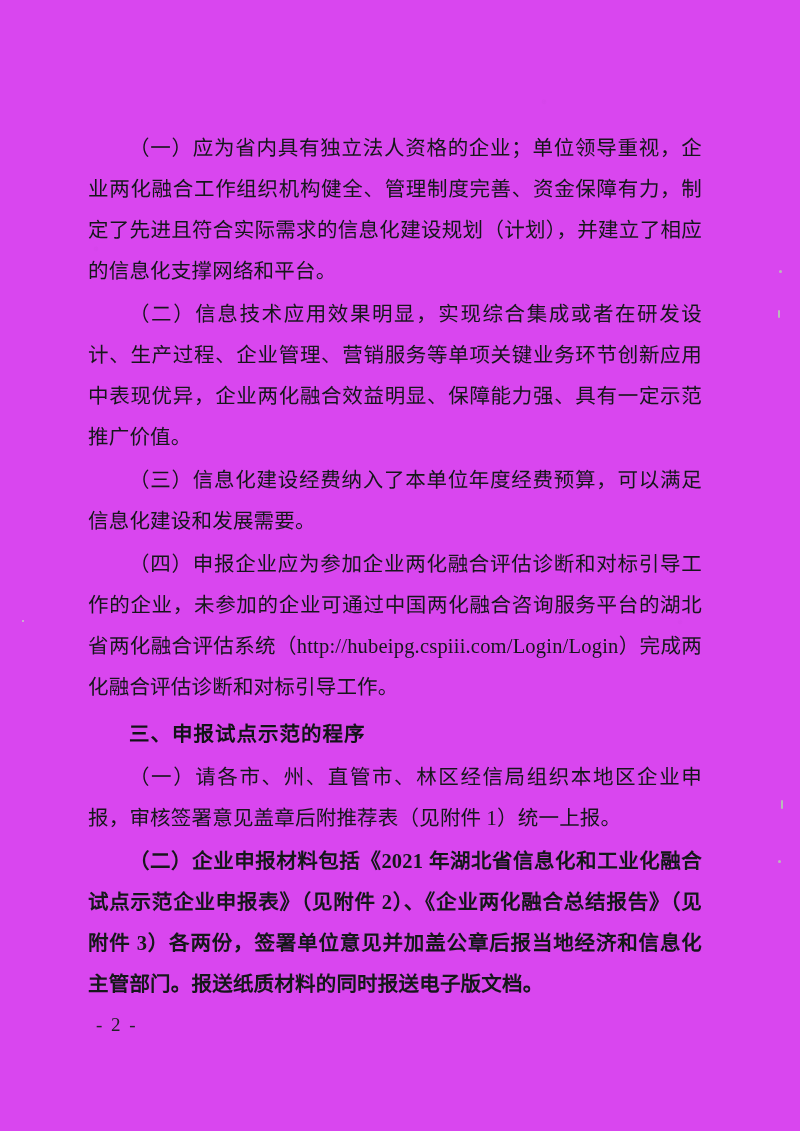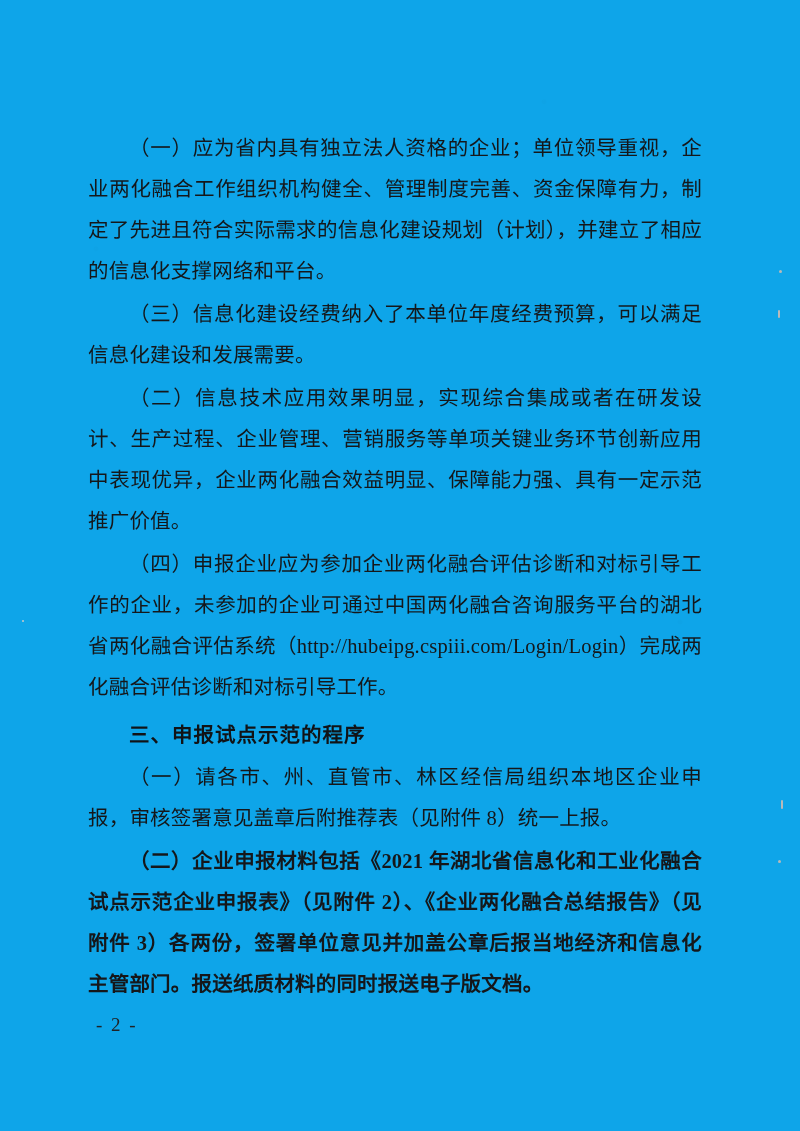--- a/index.html
+++ b/index.html
@@ -12,21 +12,21 @@
     width: 800px;
     height: 1131px;
     position: relative;
     overflow: hidden;
     font-family: "Liberation Serif", "DejaVu Serif", serif;
     color: #1d1d1d;
   }
   .page {
     position: absolute;
     inset: 0;
-    background: #0ea5e9;
+    background: #d946ef;
     padding: 14px;
   }
   .paper-texture {
     position: absolute;
     inset: 0;
     pointer-events: none;
     background:
       radial-gradient(circle at 12% 22%, rgba(0,0,0,0.012) 0 2px, rgba(0,0,0,0) 3px),
       radial-gradient(circle at 68% 9%, rgba(0,0,0,0.010) 0 2px, rgba(0,0,0,0) 3px),
       radial-gradient(circle at 85% 55%, rgba(0,0,0,0.010) 0 2px, rgba(0,0,0,0) 3px),
@@ -51,21 +51,21 @@
   p.para:last-child {
     margin-bottom: 0;
     font-weight: bold;
   }
   h2.heading {
     margin: 6px 0 2px 0;
     font-size: 20.5px;
     line-height: 41px;
     font-weight: bold;
     text-indent: 2em;
-    font-family: Liberation Sans, sans-serif;
+    font-family: Liberation Serif, serif;
     letter-spacing: 1px;
     color: #111316;
   }
   .page-number {
     position: absolute;
     left: 0;
     right: 0;
     top: 1014px;
     text-align: left;
     padding-left: 96px;
@@ -94,24 +94,24 @@
   <div class="paper-texture"></div>
 
   <span class="edge-mark m1"></span>
   <span class="edge-mark m2"></span>
   <span class="edge-mark m3"></span>
   <span class="edge-mark m4"></span>
   <span class="edge-mark m5"></span>
 
   <div class="content">
     <p class="para">（一）应为省内具有独立法人资格的企业；单位领导重视，企业两化融合工作组织机构健全、管理制度完善、资金保障有力，制定了先进且符合实际需求的信息化建设规划（计划），并建立了相应的信息化支撑网络和平台。</p>
+    <p class="para">（二）信息技术应用效果明显，实现综合集成或者在研发设计、生产过程、企业管理、营销服务等单项关键业务环节创新应用中表现优异，企业两化融合效益明显、保障能力强、具有一定示范推广价值。</p>
     <p class="para">（三）信息化建设经费纳入了本单位年度经费预算，可以满足信息化建设和发展需要。</p>
-    <p class="para">（二）信息技术应用效果明显，实现综合集成或者在研发设计、生产过程、企业管理、营销服务等单项关键业务环节创新应用中表现优异，企业两化融合效益明显、保障能力强、具有一定示范推广价值。</p>
     <p class="para">（四）申报企业应为参加企业两化融合评估诊断和对标引导工作的企业，未参加的企业可通过中国两化融合咨询服务平台的湖北省两化融合评估系统（http://hubeipg.cspiii.com/Login/Login）完成两化融合评估诊断和对标引导工作。</p>
 
     <h2 class="heading">三、申报试点示范的程序</h2>
 
-    <p class="para">（一）请各市、州、直管市、林区经信局组织本地区企业申报，审核签署意见盖章后附推荐表（见附件 8）统一上报。</p>
+    <p class="para">（一）请各市、州、直管市、林区经信局组织本地区企业申报，审核签署意见盖章后附推荐表（见附件 1）统一上报。</p>
     <p class="para">（二）企业申报材料包括《2021 年湖北省信息化和工业化融合试点示范企业申报表》（见附件 2）、《企业两化融合总结报告》（见附件 3）各两份，签署单位意见并加盖公章后报当地经济和信息化主管部门。报送纸质材料的同时报送电子版文档。</p>
   </div>
 
   <div class="page-number">- 2 -</div>
 </div>
 
 </body></html>

